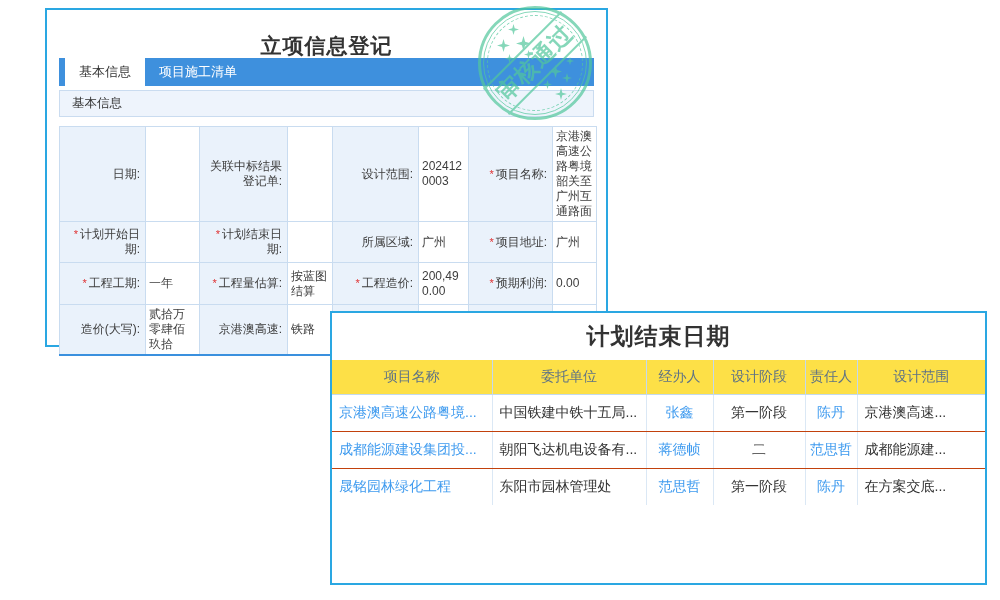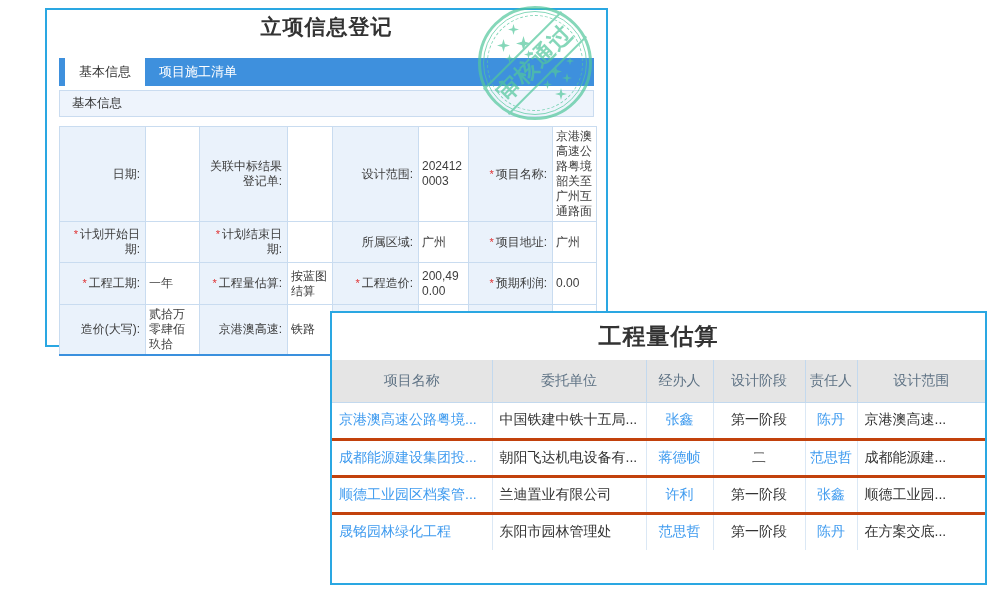--- a/index.html
+++ b/index.html
@@ -5,21 +5,21 @@
   * { margin:0; padding:0; box-sizing:border-box; }
   html,body { width:1000px; height:600px; background:#ffffff; overflow:hidden;
     font-family:"Liberation Sans","DejaVu Sans",sans-serif; }
 
   .panel { position:absolute; background:#fff; border:2px solid #2aa7e2; }
   #panel1 { left:45px; top:8px; width:563px; height:339px; z-index:1; }
   #panel2 { left:330px; top:311px; width:657px; height:274px; z-index:2; }
 
   
   .p1-title { text-align:center; font-size:21px; font-weight:bold; color:#333;
-    padding-top:3px; height:48px; letter-spacing:1px; }
+    padding-top:22px; height:48px; letter-spacing:1px; }
   .tabbar { margin:0 12px; height:28px; background:#3e90dd; display:flex; align-items:stretch; }
   .tab { color:#fff; font-size:13px; line-height:28px; padding:0 14px; cursor:pointer; white-space:nowrap; }
   .tab.active { background:#fff; color:#333; margin-left:6px; }
   .section-hdr { margin:4px 12px 0; height:27px; line-height:25px; padding-left:12px;
     background:#eef4fc; border:1px solid #cadcf0; font-size:12.5px; color:#333; }
   table.ftable { margin:9px 12px 0; border-collapse:collapse; table-layout:fixed; width:537px;
     border:1px solid #c9dcf0; border-bottom:2px solid #3a90de; }
   .ftable td { border:1px solid #c9dcf0; font-size:12px; line-height:1.25; color:#3d3d3d;
     vertical-align:middle; word-break:break-all; }
   .ftable td.flabel { background:#eaf2fb; text-align:right; padding:2px 5px 2px 2px; }
@@ -39,25 +39,25 @@
     border-top:2px solid #52c79c; border-bottom:2px solid #52c79c;
     text-align:center; padding:1px 0; }
   #stamp .band-text { font-size:23px; font-weight:bold; color:#52c79c; letter-spacing:1px; white-space:nowrap; }
   .star { position:absolute; background:#52c79c;
     clip-path:polygon(50% 0%,61% 39%,100% 50%,61% 61%,50% 100%,39% 61%,0% 50%,39% 39%); }
 
   
   .p2-title { height:47px; display:flex; align-items:center; justify-content:center;
     font-size:23px; font-weight:bold; color:#333; letter-spacing:1px; }
   table.dtable { border-collapse:collapse; table-layout:fixed; width:100%; }
-  .dtable th { background:#e5e5e5; color:#5f7385; font-weight:normal; font-size:14px;
-    height:42px; border-right:1px solid #c3d9ee; border-bottom:1px solid #c3d9ee; text-align:center; }
+  .dtable th { background:#fde047; color:#5f7385; font-weight:normal; font-size:14px;
+    height:34px; border-right:1px solid #c3d9ee; border-bottom:1px solid #c3d9ee; text-align:center; }
   .dtable th:last-child { border-right:none; }
   .dtable td { height:37px; font-size:14px; color:#333; background:#fff;
-    border-right:1px solid #dbe8f5; border-bottom:3px solid #c2410c;
+    border-right:1px solid #dbe8f5; border-bottom:1px solid #c2410c;
     overflow:hidden; white-space:nowrap; padding:0 7px; }
   .dtable td:last-child { border-right:none; }
   .dtable tr:last-child td { border-bottom:none; }
   .dtable td.c-center { text-align:center; padding:0 2px; }
   .dtable td.c-link { color:#3f9bef; cursor:pointer; }
 </style>
 </head>
 <body>
 
 <div id="panel1" class="panel">
@@ -138,21 +138,21 @@
       <div class="star" style="left: 27px; top: 48px; width: 9px; height: 9px;"></div>
       <div class="star" style="left: 71px; top: 59px; width: 13px; height: 13px;"></div>
       <div class="star" style="left: 84px; top: 67px; width: 10px; height: 10px;"></div>
       <div class="star" style="left: 65px; top: 74px; width: 9px; height: 9px;"></div>
       <div class="star" style="left: 77px; top: 82px; width: 12px; height: 12px;"></div>
       <div class="star" style="left: 88px; top: 51px; width: 8px; height: 8px;"></div>
     </div>
 </div>
 
 <div id="panel2" class="panel">
-  <div class="p2-title">工程量估算</div>
+  <div class="p2-title">计划结束日期</div>
   <table class="dtable">
     <colgroup>
       <col style="width:160px">
         <col style="width:154px">
         <col style="width:67px">
       <col style="width:92px">
         <col style="width:52px">
         <col>
     </colgroup>
     <thead>
@@ -176,28 +176,20 @@
         </tr>
         <tr>
           <td class="c-link">成都能源建设集团投...</td>
           <td class="">朝阳飞达机电设备有...</td>
           <td class="c-center c-link">蒋德帧</td>
           <td class="c-center ">二</td>
           <td class="c-center c-link">范思哲</td>
           <td class="">成都能源建...</td>
         </tr>
         <tr>
-          <td class="c-link">顺德工业园区档案管...</td>
-          <td class="">兰迪置业有限公司</td>
-          <td class="c-center c-link">许利</td>
-          <td class="c-center ">第一阶段</td>
-          <td class="c-center c-link">张鑫</td>
-          <td class="">顺德工业园...</td>
-        </tr>
-        <tr>
           <td class="c-link">晟铭园林绿化工程</td>
           <td class="">东阳市园林管理处</td>
           <td class="c-center c-link">范思哲</td>
           <td class="c-center ">第一阶段</td>
           <td class="c-center c-link">陈丹</td>
           <td class="">在方案交底...</td>
         </tr>
       </tbody>
   </table>
 </div>

